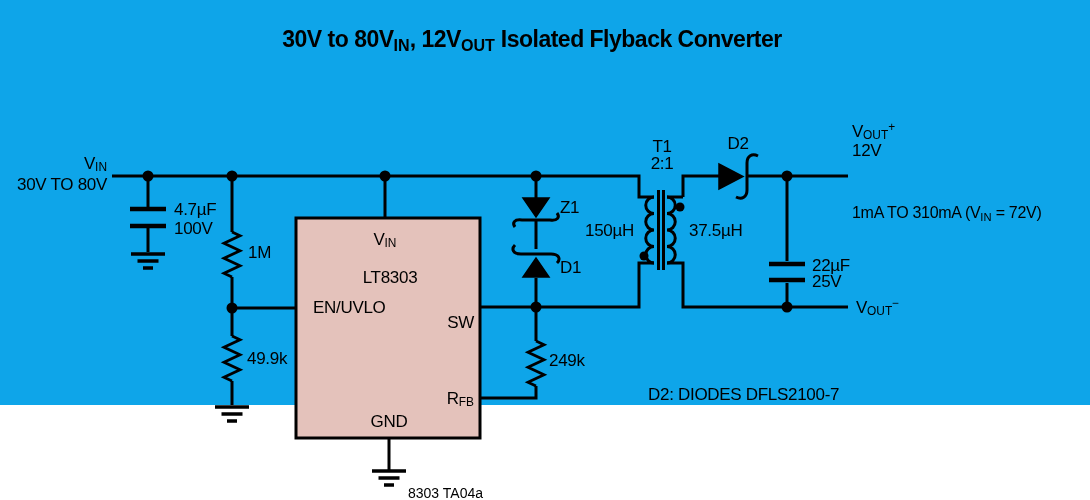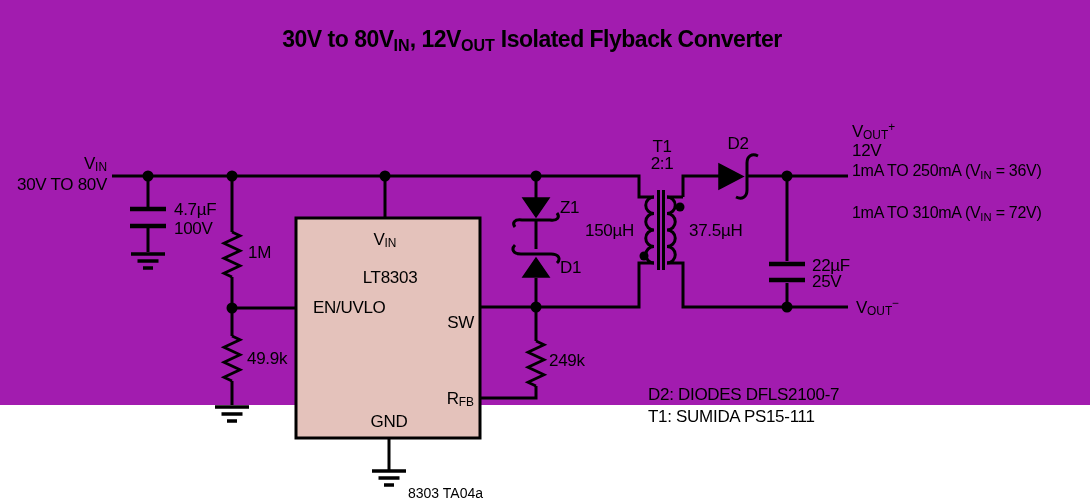--- a/index.html
+++ b/index.html
@@ -1,17 +1,17 @@
 <!DOCTYPE html>
 <html><head>
 <meta charset="utf-8">
 <style>
   html,body{margin:0;padding:0;background:#fff;}
   body{width:1090px;height:500px;overflow:hidden;}
-  .canvas{position:relative;width:1090px;height:405px;background:#a21caf;
+  .canvas{position:relative;width:1090px;height:405px;background:#0ea5e9;
           font-family:"Liberation Sans",sans-serif;color:#000;}
   svg.schem{position:absolute;left:0;top:0;}
   .lbl{position:absolute;white-space:nowrap;font-size:17px;line-height:1;
        letter-spacing:-0.3px;transform:translateY(-50%);color:#000;}
   .lbl-r{transform:translate(-100%,-50%);}
   .lbl-c{transform:translate(-50%,-50%);}
   .small{font-size:16px;}
   .tiny{font-size:14px;letter-spacing:0;margin-top:41px;}
   .title{position:absolute;left:532px;top:26px;transform:translateX(-50%);
          font-size:23px;font-weight:bold;white-space:nowrap;letter-spacing:-0.5px;}
@@ -118,28 +118,26 @@
   <div class="lbl lbl-r" style="left:634px;top:230px">150µH</div>
   <div class="lbl" style="left:689px;top:230px">37.5µH</div>
 
   <div class="lbl lbl-c" style="left:738px;top:143px">D2</div>
 
   <div class="lbl" style="left:812px;top:265px">22µF</div>
   <div class="lbl" style="left:812px;top:281px">25V</div>
 
   <div class="lbl" style="left:852px;top:131px"><span>V</span><sub>OUT</sub><sup>+</sup></div>
   <div class="lbl" style="left:852px;top:150px">12V</div>
-  <div class="lbl small" style="left:852px;top:171px"><span>1mA TO 250mA (V</span><sub>IN</sub><span> = 36V)</span></div>
   <div class="lbl small" style="left:852px;top:213px"><span>1mA TO 310mA (V</span><sub>IN</sub><span> = 72V)</span></div>
   <div class="lbl" style="left:856px;top:307px"><span>V</span><sub>OUT</sub><sup>−</sup></div>
 
   <div class="lbl lbl-c" style="left:385px;top:239px"><span>V</span><sub>IN</sub></div>
   <div class="lbl lbl-c" style="left:390px;top:277px">LT8303</div>
   <div class="lbl" style="left:313px;top:307px">EN/UVLO</div>
   <div class="lbl lbl-r" style="left:474px;top:322px">SW</div>
   <div class="lbl lbl-r" style="left:474px;top:398px"><span>R</span><sub>FB</sub></div>
   <div class="lbl lbl-c" style="left:389px;top:421px">GND</div>
   <div class="lbl lbl-r tiny" style="left:483px;top:452px">8303 TA04a</div>
 
   <div class="lbl" style="left:648px;top:394px">D2: DIODES DFLS2100-7</div>
-  <div class="lbl" style="left:648px;top:416px">T1: SUMIDA PS15-111</div>
 
 </div>
 
 </body></html>

